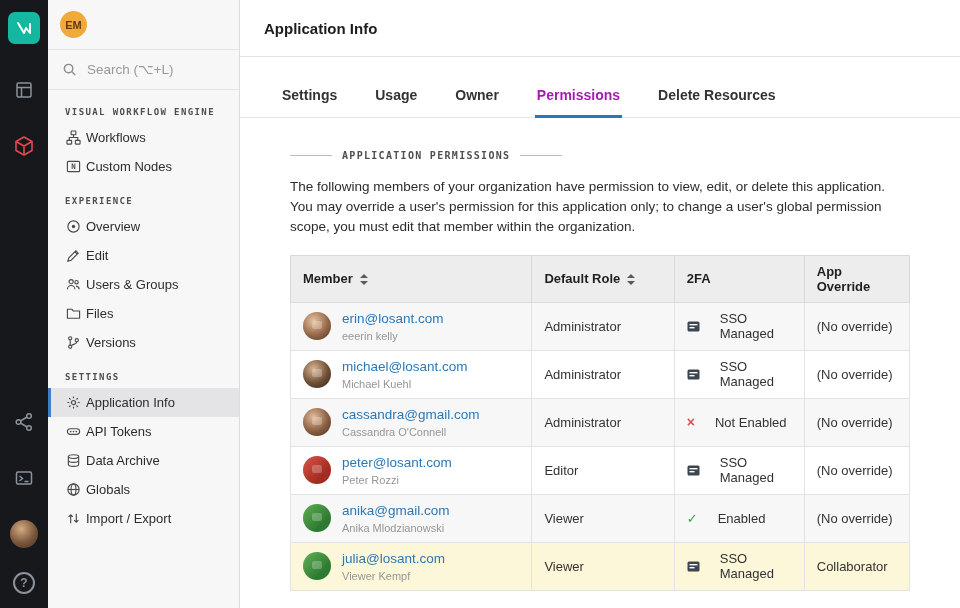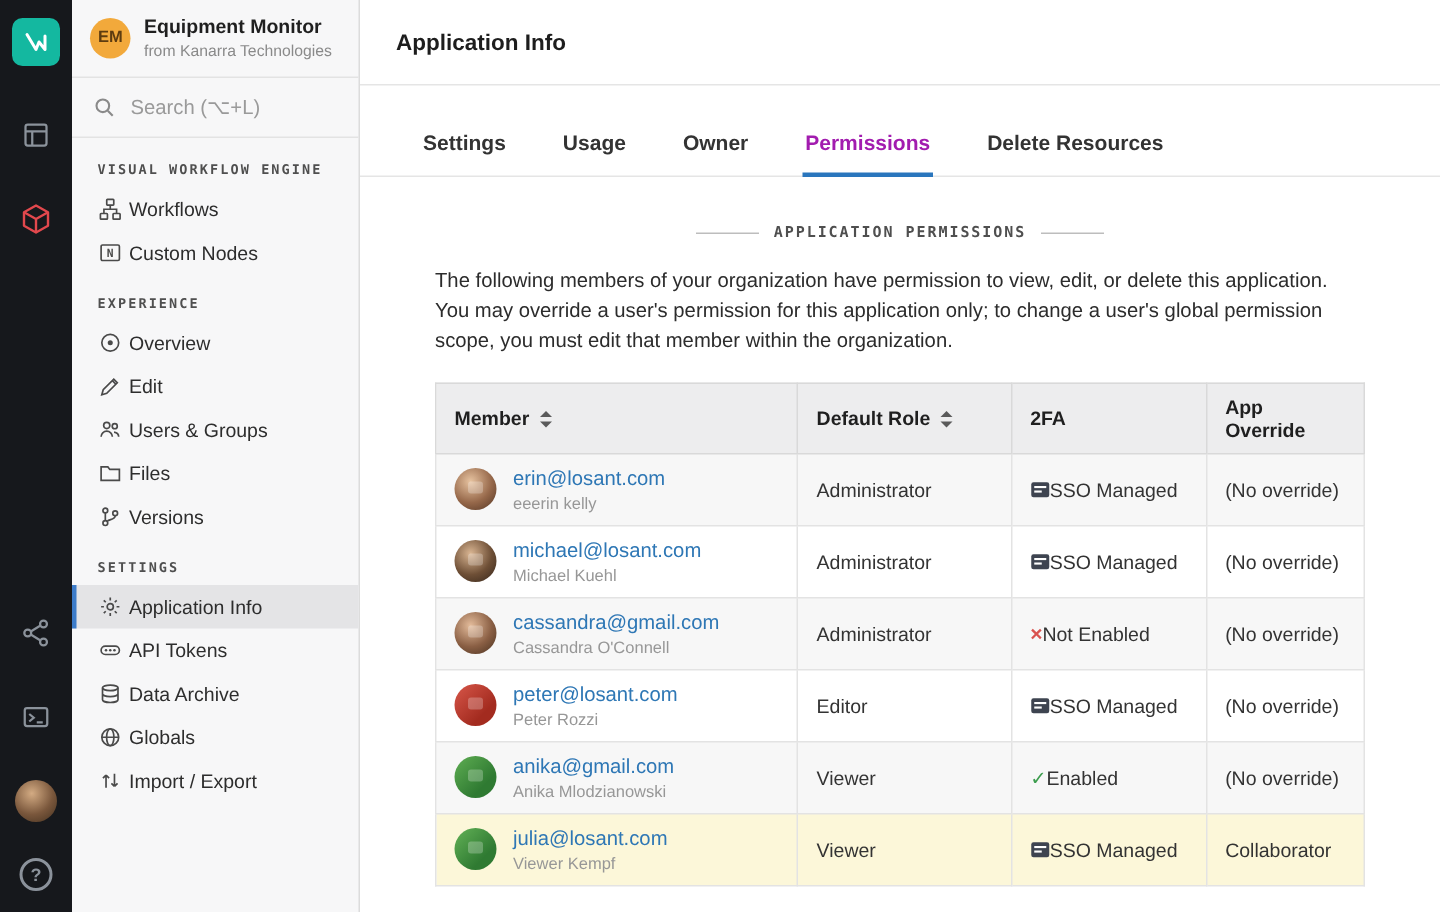--- a/index.html
+++ b/index.html
@@ -36,21 +36,21 @@
 
   
   .main { flex:1; min-width:0; display:flex; flex-direction:column; background:#fff; }
   .main-header { height:57px; flex-shrink:0; border-bottom:1px solid #e5e5e5; display:flex; align-items:center; padding:0 24px; }
   .main-header h1 { font-size:15px; font-weight:bold; margin:0; color:#1d1d1d; }
   .tabs { display:flex; gap:34px; padding:0 40px; border-bottom:1px solid #e5e5e5; margin-top:20px; flex-shrink:0; }
   .tab { font-size:14px; font-weight:bold; color:#333; padding:10px 2px 12px; border-bottom:3px solid transparent; margin-bottom:-1px; cursor:pointer; }
   .tab.active { color:#a21caf; border-bottom-color:#2a76bd; }
   .content { flex:1; padding:4px 50px 0; overflow:hidden; }
 
-  .legend { display:flex; align-items:center; justify-content:center; gap:10px; margin:28px 0 16px; }
+  .legend { display:flex; align-items:center; gap:10px; margin:28px 0 16px; }
   .legend .line { width:42px; height:1px; background:#bdbdbd; }
   .legend .text { font-family:"DejaVu Sans Mono","Liberation Mono",monospace; font-size:10px; font-weight:bold; letter-spacing:1.3px; color:#4f4f4f; }
   .desc { font-size:13.5px; color:#2c2c2c; line-height:1.48; margin:0 0 18px; }
 
   table { width:100%; border-collapse:collapse; }
   th { background:#ededee; border:1px solid #d9d9d9; font-size:13px; text-align:left; padding:8px 12px; color:#1f1f1f; font-weight:bold; }
   td { border:1px solid #e3e3e3; padding:7px 12px; font-size:13px; color:#333; vertical-align:middle; height:48px; }
   tbody tr:nth-child(odd) { background:#f7f7f7; }
   tbody tr.hl { background:#fcf7d9; }
   .col-member { width:39%; } .col-role { width:23%; } .col-tfa { width:21%; } .col-override { width:17%; }
@@ -64,21 +64,21 @@
   .av-erin      { background:radial-gradient(circle at 38% 32%, #e7c3a0 0%, #96684a 55%, #503322 100%); }
   .av-michael   { background:radial-gradient(circle at 38% 32%, #d9b592 0%, #6e4f36 55%, #33241a 100%); }
   .av-cassandra { background:radial-gradient(circle at 38% 32%, #e3bb9a 0%, #8a5f44 55%, #47301f 100%); }
   .av-peter     { background:linear-gradient(135deg, #d8574a 0%, #a32b1f 70%); }
   .av-anika     { background:linear-gradient(135deg, #5fae53 0%, #2f7a32 70%); }
   .av-julia     { background:linear-gradient(135deg, #63b257 0%, #2f7a32 70%); }
   .avatar::after { content:""; display:block; width:10px; height:8px; margin:9px auto 0; background:rgba(255,255,255,0.25); border-radius:2px; }
 
   .email { color:#2e77b5; font-size:13.5px; text-decoration:none; cursor:pointer; display:block; line-height:1.2; }
   .uname { color:#979797; font-size:11px; margin-top:2px; }
-  .tfa { display:flex; align-items:center; gap:0; }
+  .tfa { display:flex; align-items:center; gap:20px; }
   .x-mark { color:#d9534f; font-weight:bold; font-size:14px; line-height:1; }
   .check-mark { color:#3c9d4e; font-weight:bold; font-size:13px; line-height:1; }
   svg { display:block; }
 </style>
 </head>
 <body>
 
 <div class="app">
 
   <nav class="rail">
@@ -116,24 +116,20 @@
     </div>
     <div class="rail-avatar"></div>
     <div class="rail-help">
         <span>?</span>
       </div>
   </nav>
 
   <aside class="sidebar">
     <div class="app-header">
       <div class="app-badge">EM</div>
-      <div>
-        <div class="app-name">Equipment Monitor</div>
-        <div class="app-sub">from Kanarra Technologies</div>
-      </div>
     </div>
     <div class="search">
       <svg width="15" height="15" viewBox="0 0 16 16" fill="none" stroke="#8a8a8a" stroke-width="1.5">
           <circle cx="7" cy="7" r="4.5"></circle>
           <path d="M10.5 10.5L14 14"></path>
         </svg>
       <input type="text" placeholder="Search (⌥+L)" style="">
     </div>
     <div class="nav-scroll">
 

